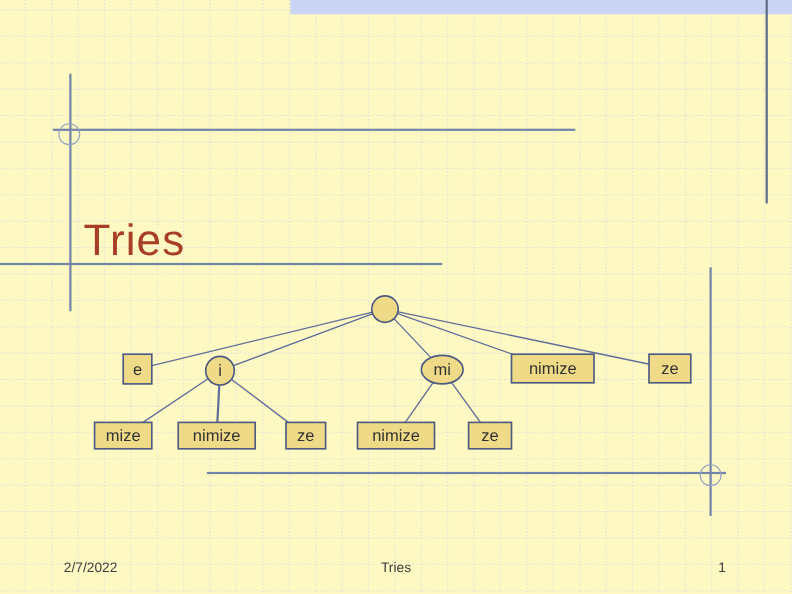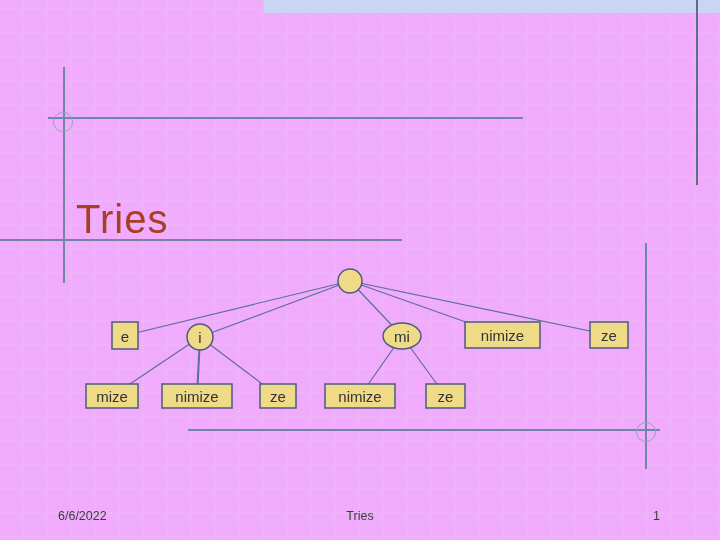--- a/index.html
+++ b/index.html
@@ -1,17 +1,17 @@
 <!DOCTYPE html>
 <html><head>
 <meta charset="utf-8">
 <style>
   html,body { margin:0; padding:0; background:#888; }
   .slide {
-    position:relative; width:720px; height:540px; background:#f0abfc;
+    position:relative; width:720px; height:540px; background:#fef9c3;
     overflow:hidden; font-family:"Liberation Sans", sans-serif;
   }
   .layer { position:absolute; left:0; top:0; width:720px; height:540px; }
   svg { position:absolute; left:0; top:0; }
 
   
   .top-band    { position:absolute; left:264px; top:0; width:456px; height:13px; }
   .vline-right { position:absolute; left:696px; top:0; width:2px; height:185px; }
   .hline-title-top { position:absolute; left:48px; top:117px; width:475px; height:2px; }
   .vline-left  { position:absolute; left:63px; top:67px; width:2px; height:216px; }
@@ -135,17 +135,17 @@
       <rect x="162" y="384" width="70" height="24" fill="#eeda87" stroke="#4d5a82" stroke-width="1.5"></rect>
       <text x="197" y="396.5" text-anchor="middle" dominant-baseline="central" fill="#333333" font-size="15" font-family="&quot;Liberation Sans&quot;, sans-serif">nimize</text>
       <rect x="260" y="384" width="36" height="24" fill="#eeda87" stroke="#4d5a82" stroke-width="1.5"></rect>
       <text x="278" y="396.5" text-anchor="middle" dominant-baseline="central" fill="#333333" font-size="15" font-family="&quot;Liberation Sans&quot;, sans-serif">ze</text>
       <rect x="325" y="384" width="70" height="24" fill="#eeda87" stroke="#4d5a82" stroke-width="1.5"></rect>
       <text x="360" y="396.5" text-anchor="middle" dominant-baseline="central" fill="#333333" font-size="15" font-family="&quot;Liberation Sans&quot;, sans-serif">nimize</text>
       <rect x="426" y="384" width="39" height="24" fill="#eeda87" stroke="#4d5a82" stroke-width="1.5"></rect>
       <text x="445.5" y="396.5" text-anchor="middle" dominant-baseline="central" fill="#333333" font-size="15" font-family="&quot;Liberation Sans&quot;, sans-serif">ze</text>
     </svg>
 
-  <div class="footer-text footer-date" style="color: rgb(60, 60, 60);">6/6/2022</div>
+  <div class="footer-text footer-date" style="color: rgb(60, 60, 60);">2/7/2022</div>
   <div class="footer-text footer-center" style="color: rgb(60, 60, 60);">Tries</div>
   <div class="footer-text footer-page" style="color: rgb(60, 60, 60);">1</div>
 
 </div>
 
 </body></html>

